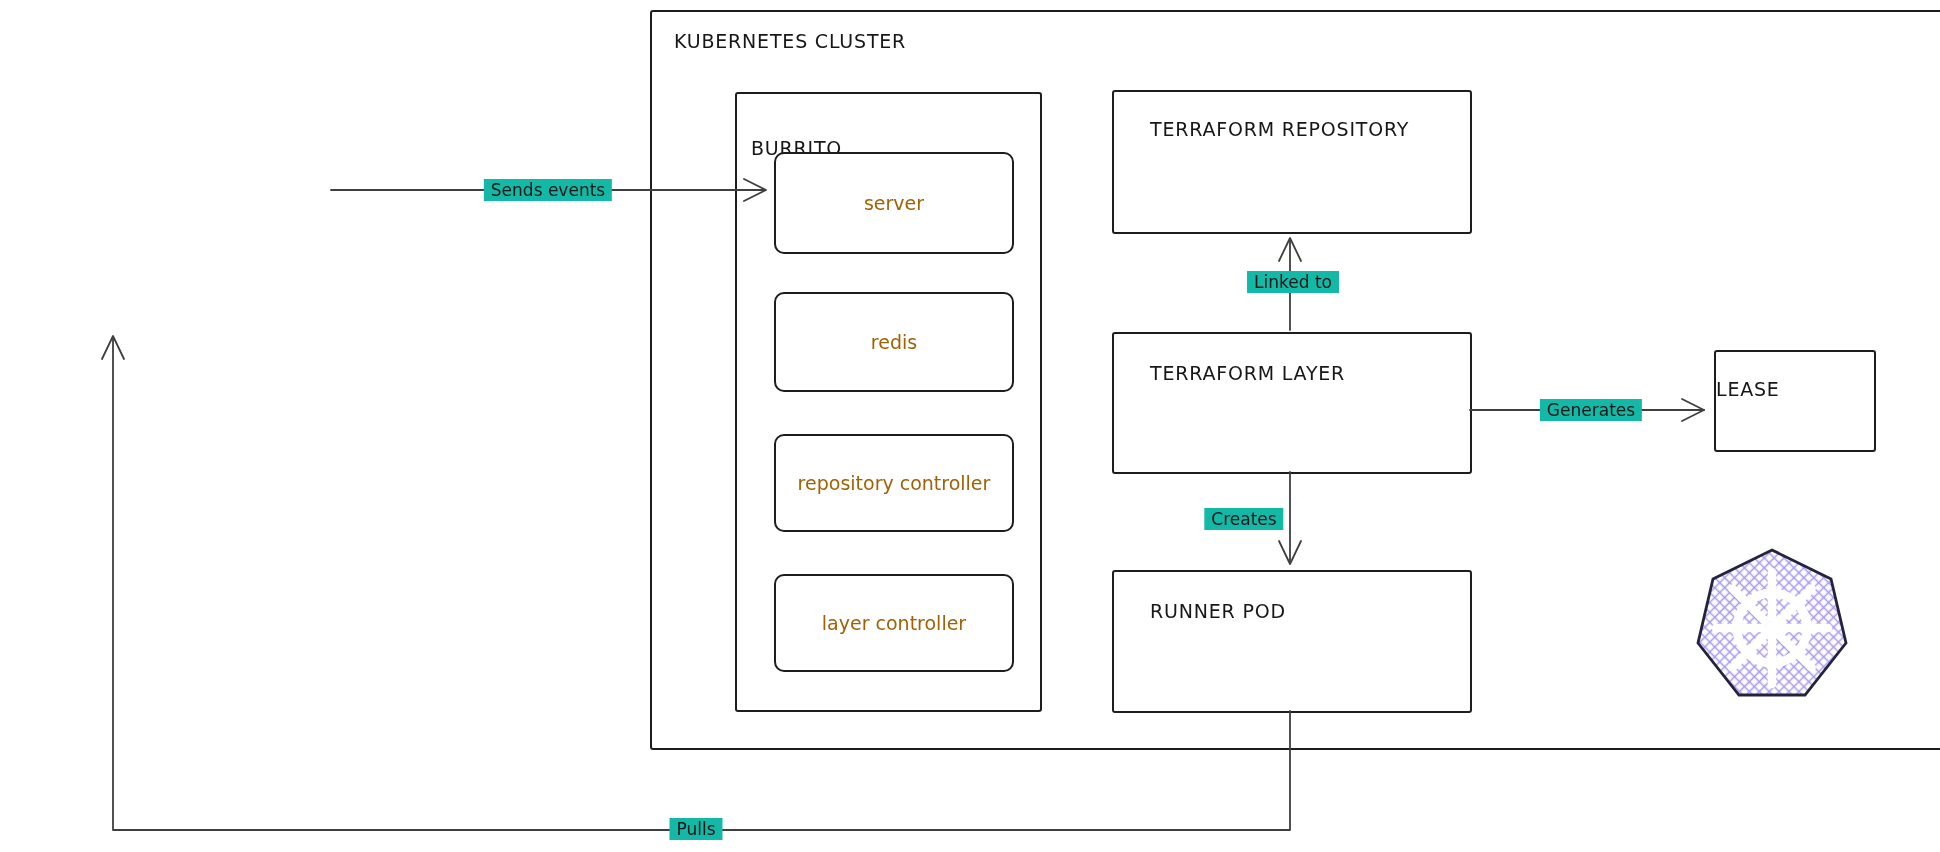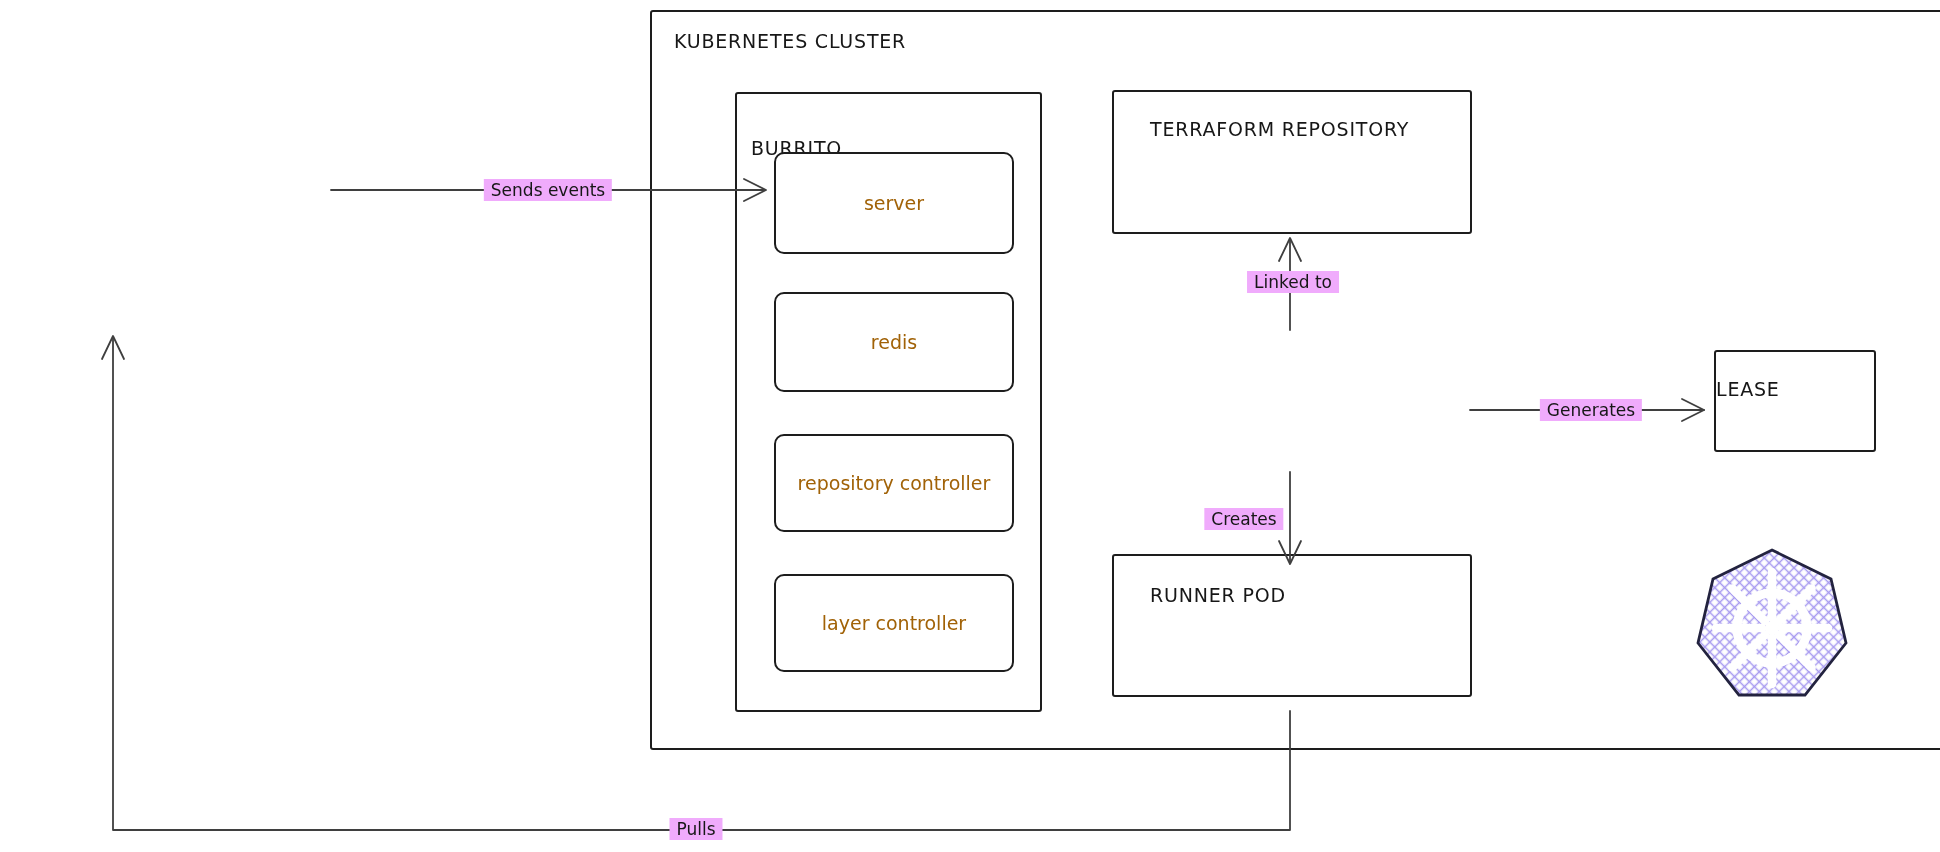--- a/index.html
+++ b/index.html
@@ -20,21 +20,21 @@
     background:#ffffff; box-sizing:border-box;
     display:flex; align-items:center; justify-content:center;
     font-size:19px; color:#a16207;
   }
   .icon { position:absolute; }
   .overlay {
     position:absolute; left:0; top:0; width:1940px; height:852px; z-index:4;
   }
   .edge-label {
     position:absolute; transform:translate(-50%,-50%);
-    background:#f0abfc; padding:1px 7px; font-size:17px;
+    background:#14b8a6; padding:1px 7px; font-size:17px;
     white-space:nowrap; z-index:5; color:#171717;
   }
 </style>
 </head>
 <body>
 
 <div class="canvas">
 
   <svg width="0" height="0" style="position:absolute" aria-hidden="true">
     <defs>
@@ -64,22 +64,25 @@
       </div>
       <div class="component" style="left:37px; top:480px; width:240px; height:98px;">
         <span>layer controller</span>
       </div>
     </div>
 
     <div class="box" style="left:460px; top:78px; width:360px; height:144px;">
       <div class="box-title" style="left:36px; top:26px;">TERRAFORM REPOSITORY</div>
     </div>
 
+    <div class="box" style="left:460px; top:320px; width:360px; height:142px;">
+      <div class="box-title" style="left:36px; top:28px;">TERRAFORM LAYER</div>
+    </div>
 
-    <div class="box" style="left:460px; top:542px; width:360px; height:143px;">
+    <div class="box" style="left:460px; top:558px; width:360px; height:143px;">
       <div class="box-title" style="left:36px; top:28px;">RUNNER POD</div>
     </div>
 
     <div class="box" style="left:1062px; top:338px; width:162px; height:102px;">
       <div class="box-title" style="left:0; top:26px; width:100%; text-align:left;">LEASE</div>
     </div>
 
     <svg class="icon" style="left:1038px; top:536px;" width="166" height="160" viewBox="0 0 166 160">
       <polygon points="82,2 141,31 156,95 115,147 49,147 8,95 23,31" fill="url(#hatch-purple)" stroke="#23233f" stroke-width="2.8"></polygon>
       <g stroke="#ffffff" stroke-linecap="round" fill="none">

